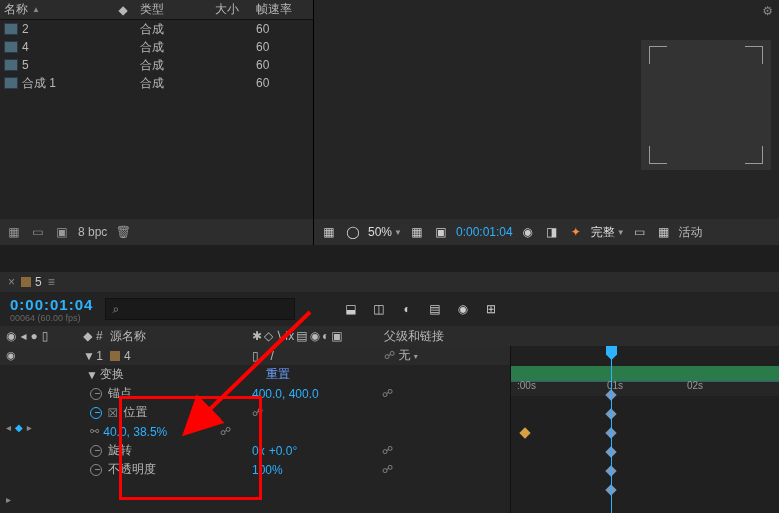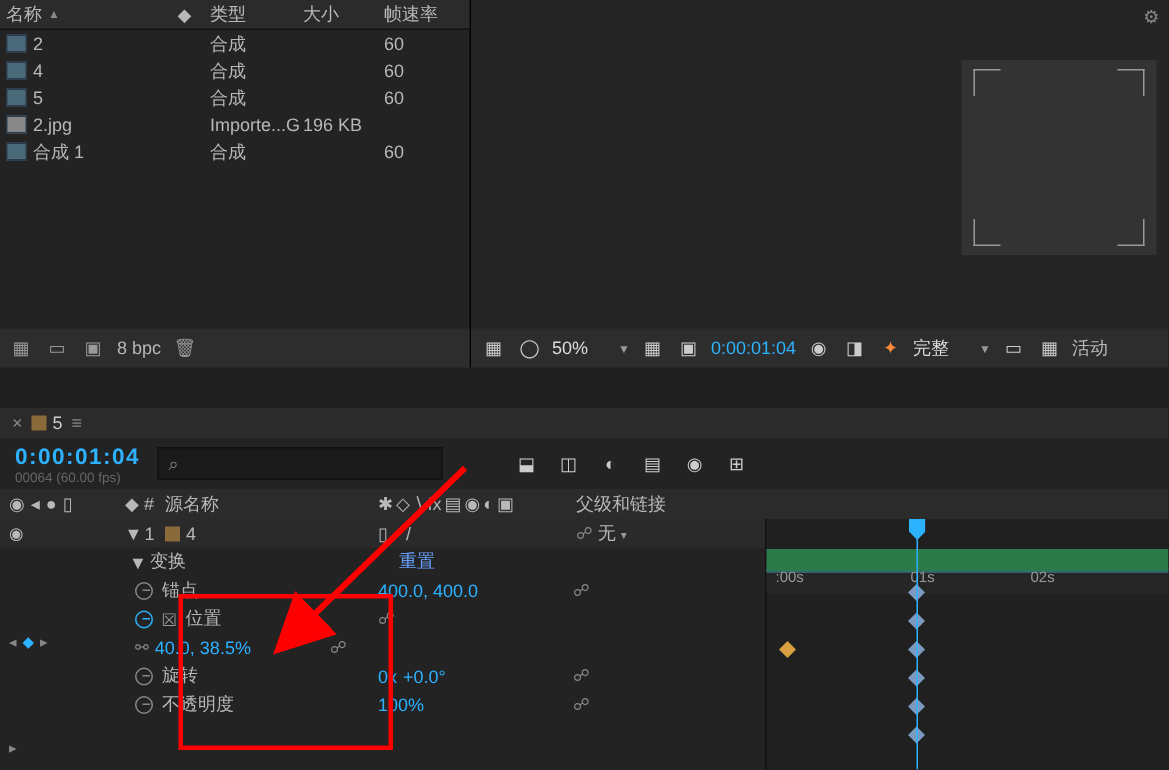--- a/index.html
+++ b/index.html
@@ -29,21 +29,21 @@
   .project-header {
     display: flex;
     height: 20px;
     background: #2b2b2b;
     align-items: center;
     border-bottom: 1px solid #111;
   }
   .col-name { flex: 0 0 110px; padding-left: 4px; display: flex; align-items: center; gap: 4px; }
   .col-tag   { flex: 0 0 26px; text-align: center; }
   .col-type  { flex: 0 0 66px; padding-left: 4px; }
-  .col-size  { flex: 0 0 50px; }
+  .col-size  { flex: 0 0 50px; text-align: center; }
   .col-fps   { flex: 0 0 60px; padding-left: 4px; }
   .sort-arrow { font-size: 8px; color: #888; }
 
   .project-body { flex: 1; overflow: hidden; }
   .proj-row {
     display: flex;
     height: 18px;
     align-items: center;
   }
   .proj-row .col-name { gap: 4px; }
@@ -116,21 +116,21 @@
     width: 18px; height: 18px;
     display: inline-flex;
     align-items: center;
     justify-content: center;
     color: #ccc;
     font-size: 12px;
   }
   .zoom-box, .res-box {
     display: flex;
     align-items: center;
-    gap: 20px;
+    gap: 2px;
     color: #ddd;
   }
   .dropdown-caret { font-size: 8px; color: #999; }
 
   
   .timeline-panel {
     position: absolute;
     top: 272px;
     left: 0;
     right: 0;
@@ -394,30 +394,20 @@
       </div>
       <div class="proj-row">
         <div class="col-name">
             <span class="proj-icon comp"></span>
             <span>5</span>
           </div>
         <div class="col-tag"><span class="tag-swatch"></span></div>
         <div class="col-type">合成</div>
         <div class="col-size"></div>
         <div class="col-fps">60</div>
-      </div>
-      <div class="proj-row">
-        <div class="col-name">
-            <span class="proj-icon img"></span>
-            <span>2.jpg</span>
-          </div>
-        <div class="col-tag"><span class="tag-swatch"></span></div>
-        <div class="col-type">Importe...G</div>
-        <div class="col-size">196 KB</div>
-        <div class="col-fps"></div>
       </div>
       <div class="proj-row">
         <div class="col-name">
             <span class="proj-icon comp"></span>
             <span>合成 1</span>
           </div>
         <div class="col-tag"><span class="tag-swatch"></span></div>
         <div class="col-type">合成</div>
         <div class="col-size"></div>
         <div class="col-fps">60</div>

